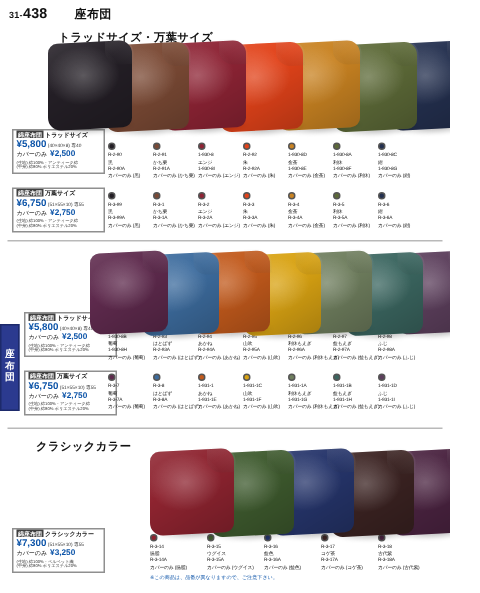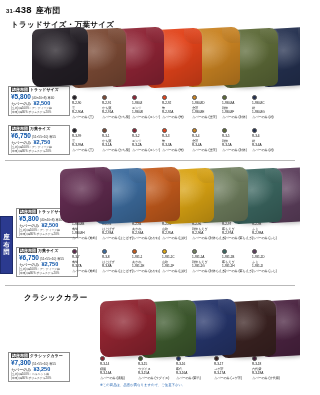--- a/index.html
+++ b/index.html
@@ -16,21 +16,21 @@
   }
 
   
   .page-head {
     position: absolute; left: 6px; top: 4px;
     font-size: 8.5px; font-weight: bold; letter-spacing: .2px;
     white-space: nowrap;
   }
   .page-head .pfx { font-size: 6px; vertical-align: baseline; }
   .page-head .num { font-size: 9.5px; }
-  .page-head .ttl { font-size: 8px; margin-left: 4px; }
+  .page-head .ttl { font-size: 8px; margin-left: 18px; }
 
   .sect-title {
     position: absolute;
     font-size: 7.5px; font-weight: bold; letter-spacing: .3px;
     white-space: nowrap;
   }
 
   
   .side-tab {
     position: absolute; left: 0; top: 216px;
@@ -124,21 +124,21 @@
     font-size: 3.4px; color: #0b53a8; white-space: nowrap;
   }
 </style>
 </head>
 <body>
 
 <div class="page-head">
   <span class="pfx">31-</span><span class="num">438</span><span class="ttl">座布団</span>
 </div>
 
-<div class="sect-title" style="left:11px; top:20px;">トラッドサイズ・万葉サイズ</div>
+<div class="sect-title" style="left:39px; top:20px;">トラッドサイズ・万葉サイズ</div>
 <div class="sect-title" style="left:24px; top:293px;">クラシックカラー</div>
 
 <div class="side-tab">
   <span>座</span>
   <span>布</span>
   <span>団</span>
 </div>
 
 <div class="cushion-row" id="row0">
     <div class="cushion" style="left: 32px; top: 28px; width: 56px; height: 58px; z-index: 20; transform: skewY(-3deg);">

